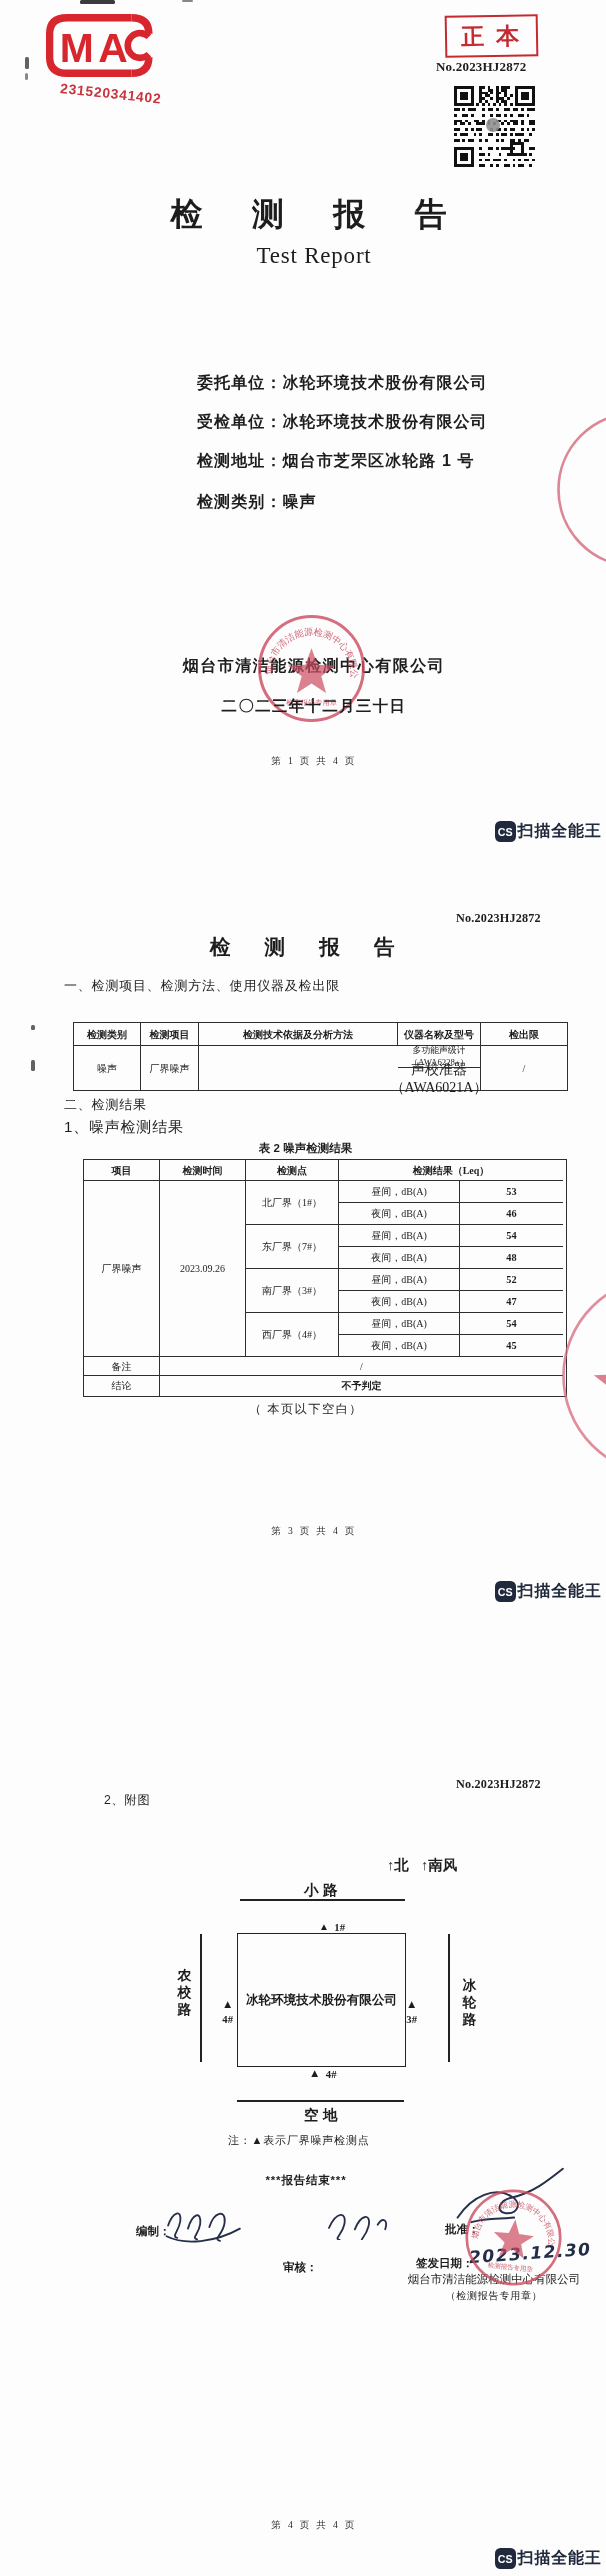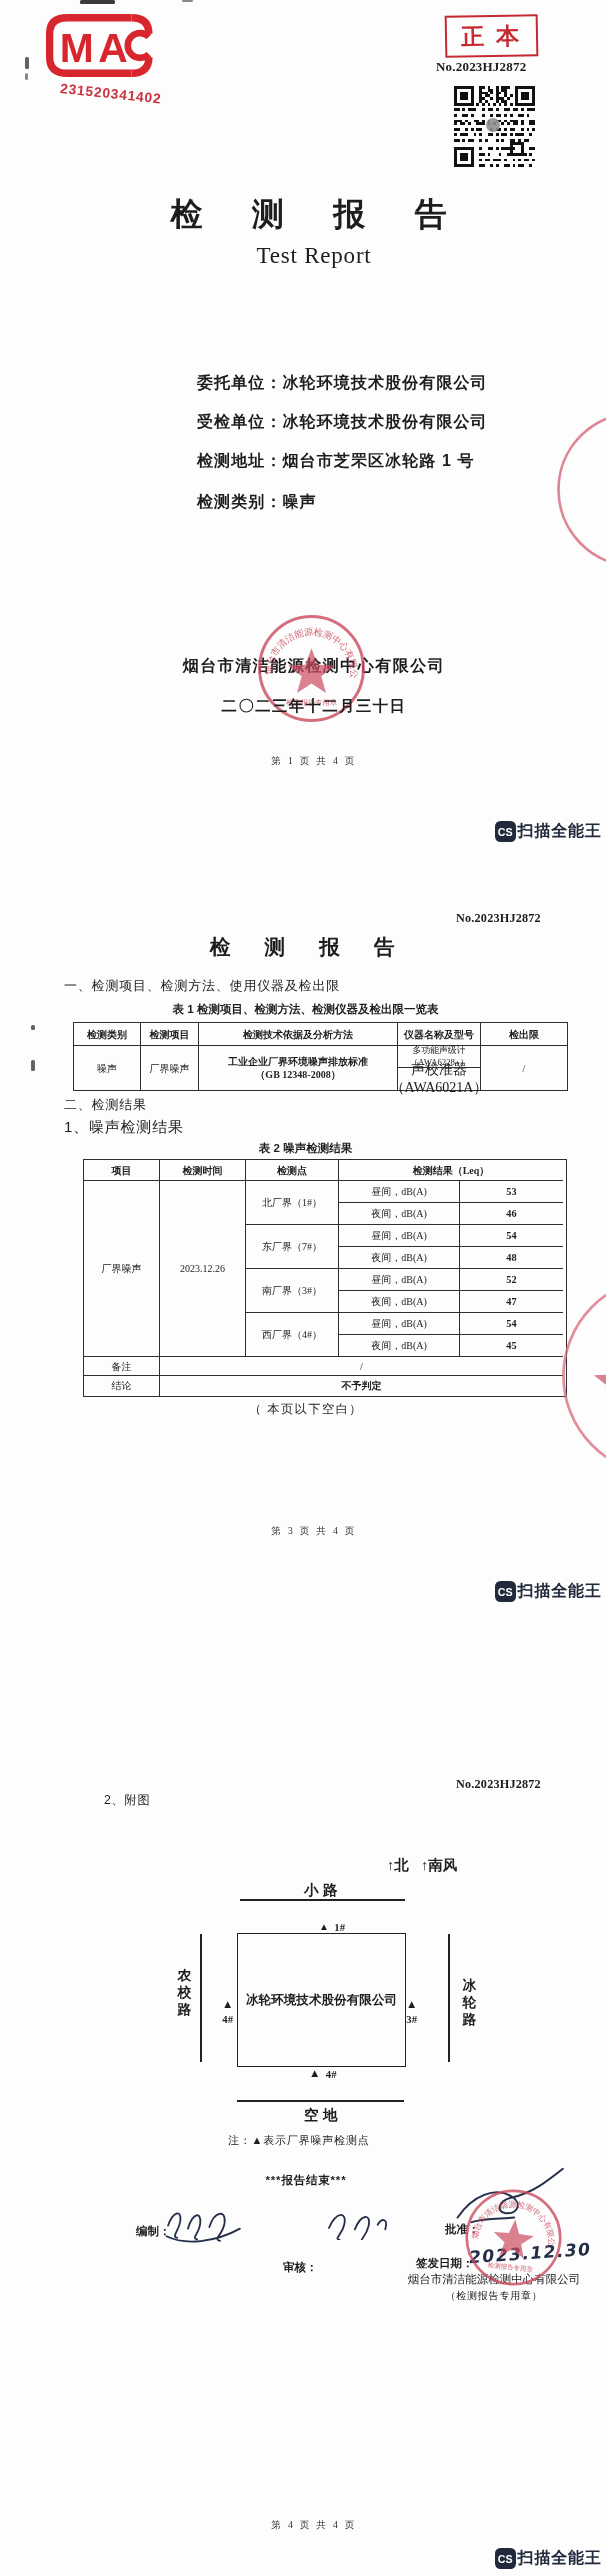--- a/index.html
+++ b/index.html
@@ -156,34 +156,29 @@
 
   <div class="abs csbadge" style="left:495px;top:821px;">
     <div class="csicon">CS</div>
     <div class="cstxt">扫描全能王</div>
   </div>
 
   <div class="abs repno" style="left:456px;top:911px;font-size:12.2px;">No.2023HJ2872</div>
   <div class="abs title2" style="top:933px;">检 测 报 告</div>
 
   <div class="abs h-sec" style="left:64px;top:977px;">一、检测项目、检测方法、使用仪器及检出限</div>
-  <div class="abs h-cap" style="top:1002px;">表 1 检测项目、检测方法、检测仪器及检出限一览表</div>
 
   <div class="abs grid" style="left:73px;top:1022px;width:493px;grid-template-columns:67px 58px 199px 83px 86px;grid-template-rows:23px 22px 22px;">
     <div class="cl b" style="grid-column:1;grid-row:1;">检测类别</div>
     <div class="cl b" style="grid-column:2;grid-row:1;">检测项目</div>
     <div class="cl b" style="grid-column:3;grid-row:1;">检测技术依据及分析方法</div>
     <div class="cl b" style="grid-column:4;grid-row:1;">仪器名称及型号</div>
     <div class="cl b er" style="grid-column:5;grid-row:1;">检出限</div>
     <div class="cl eb" style="grid-column:1;grid-row:2/4;">噪声</div>
     <div class="cl eb" style="grid-column:2;grid-row:2/4;">厂界噪声</div>
-    <div class="cl b eb" style="grid-column:3;grid-row:2/4;">
-      <div>工业企业厂界环境噪声排放标准</div>
-      <div>（GB 12348-2008）</div>
-    </div>
     <div class="cl" style="grid-column:4;grid-row:2;font-size:8.8px;">
       <div>多功能声级计</div>
       <div>（AWA6228+）</div>
     </div>
     <div class="cl eb" style="grid-column:4;grid-row:3;font-size:14px;">
       <div>声校准器</div>
       <div>（AWA6021A）</div>
     </div>
     <div class="cl er eb" style="grid-column:5;grid-row:2/4;">/</div>
   </div>
@@ -192,21 +187,21 @@
   <div class="abs h-sec" style="left:64px;top:1118px;font-size:15px;">1、噪声检测结果</div>
   <div class="abs h-cap" style="top:1141px;">表 2  噪声检测结果</div>
 
   <div class="abs grid" style="left:83px;top:1159px;width:482px;grid-template-columns:76px 86px 93px 121px 103px;grid-template-rows:21.4px repeat(8,22px) 18.4px 20px;">
     <div class="cl b" style="grid-column:1;grid-row:1;">项目</div>
     <div class="cl b" style="grid-column:2;grid-row:1;">检测时间</div>
     <div class="cl b" style="grid-column:3;grid-row:1;">检测点</div>
     <div class="cl b er" style="grid-column:4/6;grid-row:1;">检测结果（Leq）</div>
 
     <div class="cl" style="grid-column:1;grid-row:2/10;">厂界噪声</div>
-    <div class="cl" style="grid-column:2;grid-row:2/10;">2023.12.26</div>
+    <div class="cl" style="grid-column:2;grid-row:2/10;">2023.09.26</div>
 
     <div class="cl" style="grid-column:3;grid-row:2/4;">北厂界（1#）</div>
     <div class="cl" style="grid-column:3;grid-row:4/6;">东厂界（7#）</div>
     <div class="cl" style="grid-column:3;grid-row:6/8;">南厂界（3#）</div>
     <div class="cl" style="grid-column:3;grid-row:8/10;">西厂界（4#）</div>
 
     <div class="cl" style="grid-column:4;grid-row:2;">昼间，dB(A)</div>
     <div class="cl er val" style="grid-column:5;grid-row:2;">53</div>
     <div class="cl" style="grid-column:4;grid-row:3;">夜间，dB(A)</div>
     <div class="cl er val" style="grid-column:5;grid-row:3;">46</div>

